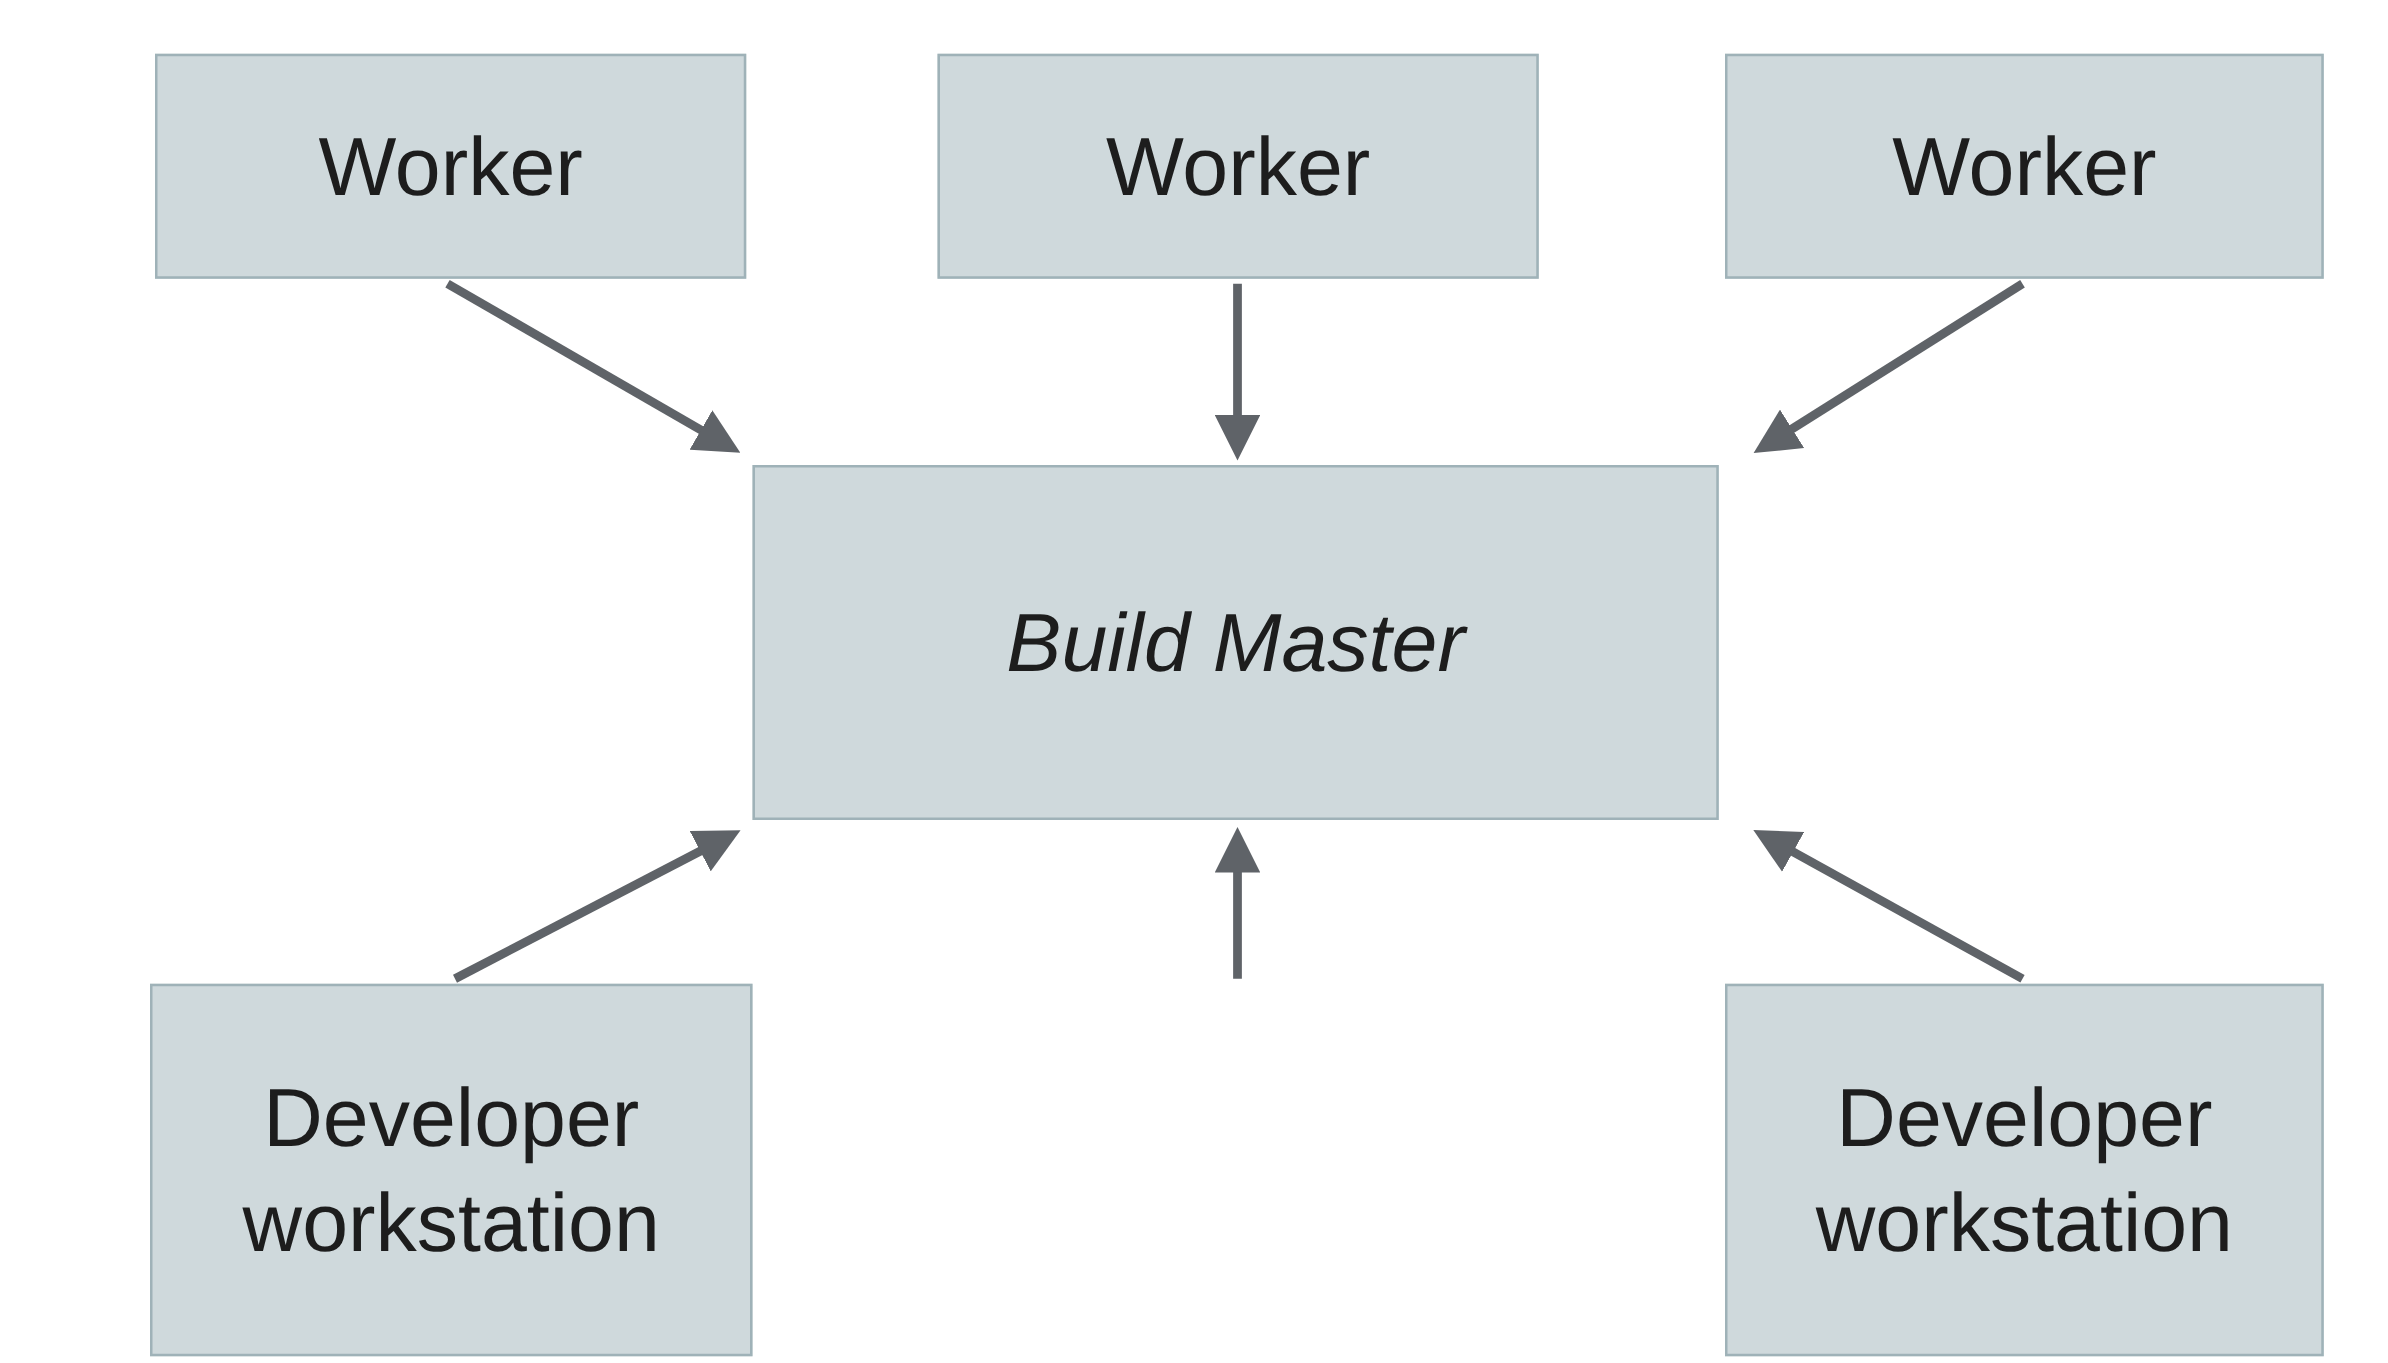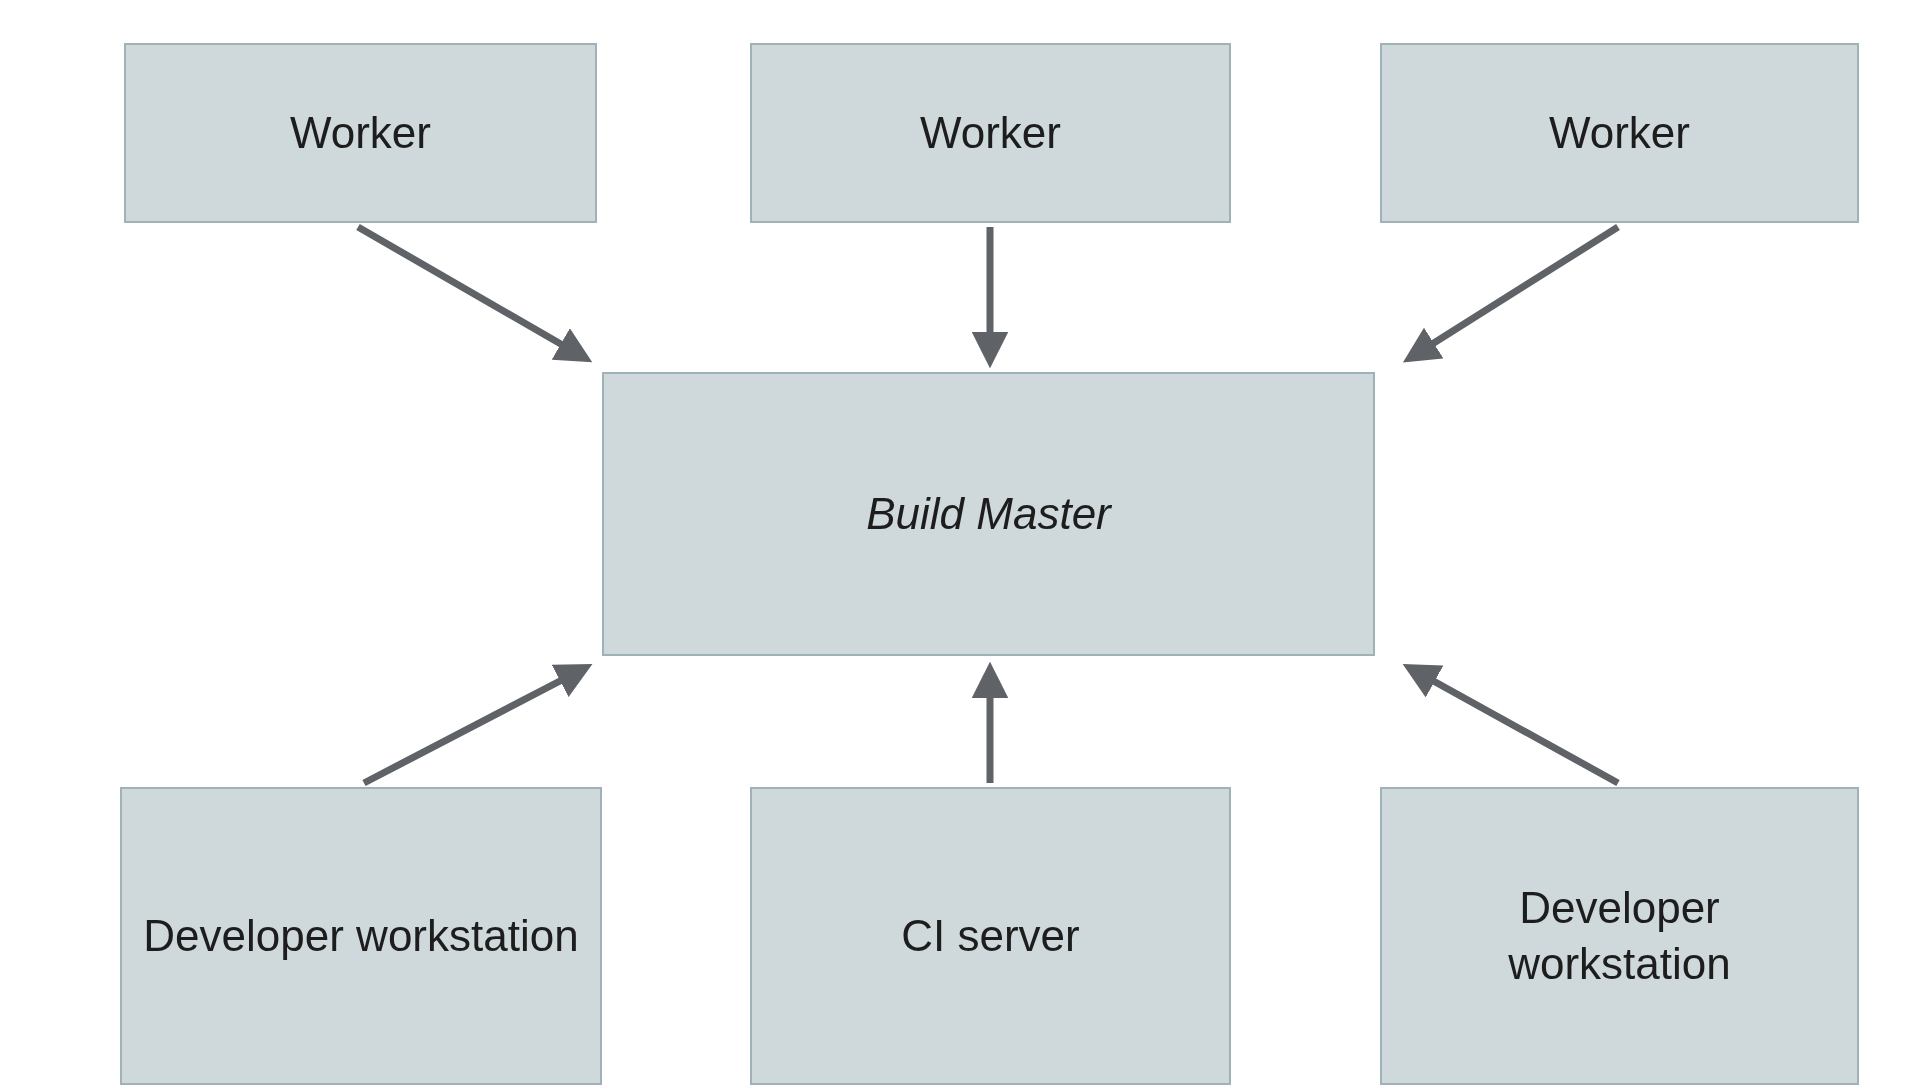--- a/index.html
+++ b/index.html
@@ -25,21 +25,21 @@
     pointer-events: none;
   }
   .node {
     position: absolute;
     background: #cfd9dc;
     border: 2px solid #9fb2b8;
     display: flex;
     align-items: center;
     justify-content: center;
     text-align: center;
-    font-size: 44px;
+    font-size: 66px;
     line-height: 1.28;
     color: #1d1d1d;
     padding: 8px 20px;
   }
   #node-worker-1      { left: 124px;  top: 43px;  width: 473px; height: 180px; }
   #node-worker-2      { left: 750px;  top: 43px;  width: 481px; height: 180px; }
   #node-worker-3      { left: 1380px; top: 43px;  width: 479px; height: 180px; }
   #node-build-master  { left: 602px;  top: 372px; width: 773px; height: 284px; font-style: italic; }
   #node-dev-left      { left: 120px;  top: 787px; width: 482px; height: 298px; }
   #node-ci-server     { left: 750px;  top: 787px; width: 481px; height: 298px; }
@@ -88,21 +88,18 @@
   </div>
 
   <div class="node" id="node-build-master">
     <span>Build Master</span>
   </div>
 
   <div class="node" id="node-dev-left">
     <span>Developer workstation</span>
   </div>
 
-  <div class="node" id="node-ci-server">
-    <span>CI server</span>
-  </div>
 
   <div class="node" id="node-dev-right">
     <span>Developer workstation</span>
   </div>
 
 </div>
 
 </body></html>

